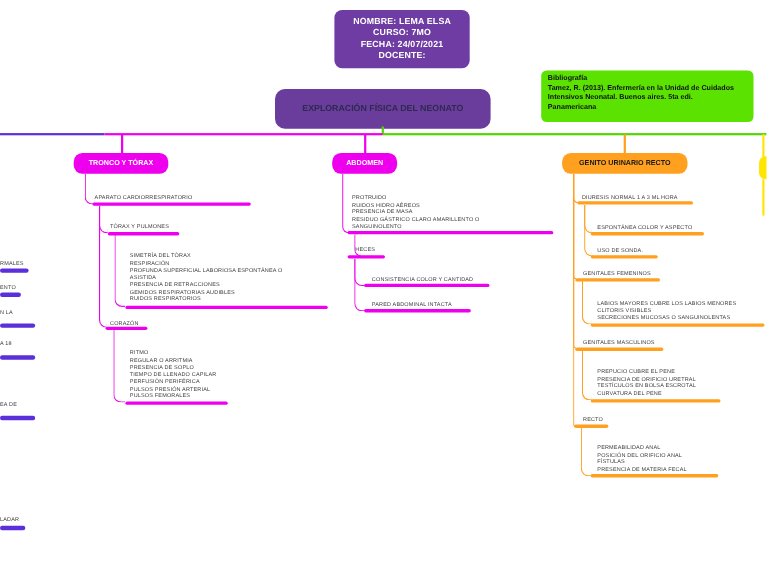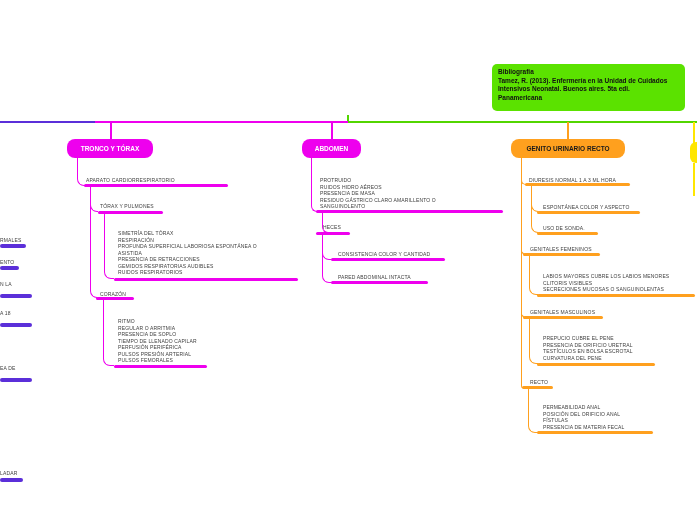--- a/index.html
+++ b/index.html
@@ -32,26 +32,35 @@
   }
   .cm{border-color:#ee00ee;} .co{border-color:#ffa01e;}
   .bg-m{background:#ee00ee;} .bg-o{background:#ffa01e;}
   .bg-g{background:#52d600;} .bg-v{background:#5b2fd9;} .bg-y{background:#ffe600;}
 </style>
 </head>
 <body>
 
 <div id="canvas">
 
+  <div class="node" style="left:304px;top:9px;width:123px;height:53px;background:#6e3ca3;border-radius:7px;color:#ffffff;font-size:8px;line-height:10.5px;">
+    <div class="blk" style="position:static;font-size:8px;line-height:10.5px;color:#ffffff;font-weight:bold;white-space:pre-line;">NOMBRE: LEMA ELSA
+CURSO: 7MO
+FECHA: 24/07/2021
+DOCENTE:</div>
+  </div>
 
   <div class="card" style="left:492px;top:64px;width:193px;height:47px;background:#5be200;border-radius:5px;padding:4px 6px;">
     <div style="font-size:6.5px;font-weight:bold;color:#111111;line-height:8.5px;">Bibliografía</div>
     <div style="font-size:6.5px;font-weight:bold;color:#111111;line-height:8.5px;width:176px;">Tamez, R. (2013). Enfermería en la Unidad de Cuidados Intensivos Neonatal. Buenos aires. 5ta edi. Panamericana</div>
   </div>
 
+  <div class="node" style="left:250px;top:81px;width:196px;height:36px;background:#6a3d9c;border-radius:9px;">
+    <div style="font-size:8px;line-height:10px;color:#2e2950;font-weight:bold;width:170px;">EXPLORACIÓN FÍSICA DEL NEONATO</div>
+  </div>
 
   <div class="vline bg-g" style="left:347px;top:115px;height:7px;"></div>
   <div class="hline bg-v" style="left:0;top:121px;width:95px;"></div>
   <div class="hline bg-m" style="left:95px;top:121px;width:253px;"></div>
   <div class="hline bg-g" style="left:348px;top:121px;width:349px;"></div>
   <div class="vline bg-m" style="left:110px;top:122px;height:18px;"></div>
   <div class="vline bg-m" style="left:331px;top:122px;height:18px;"></div>
   <div class="vline bg-o" style="left:567px;top:122px;height:18px;"></div>
   <div class="vline bg-y" style="left:693px;top:122px;height:21px;"></div>
   <div class="vline bg-y" style="left:693px;top:163px;height:33px;"></div>

